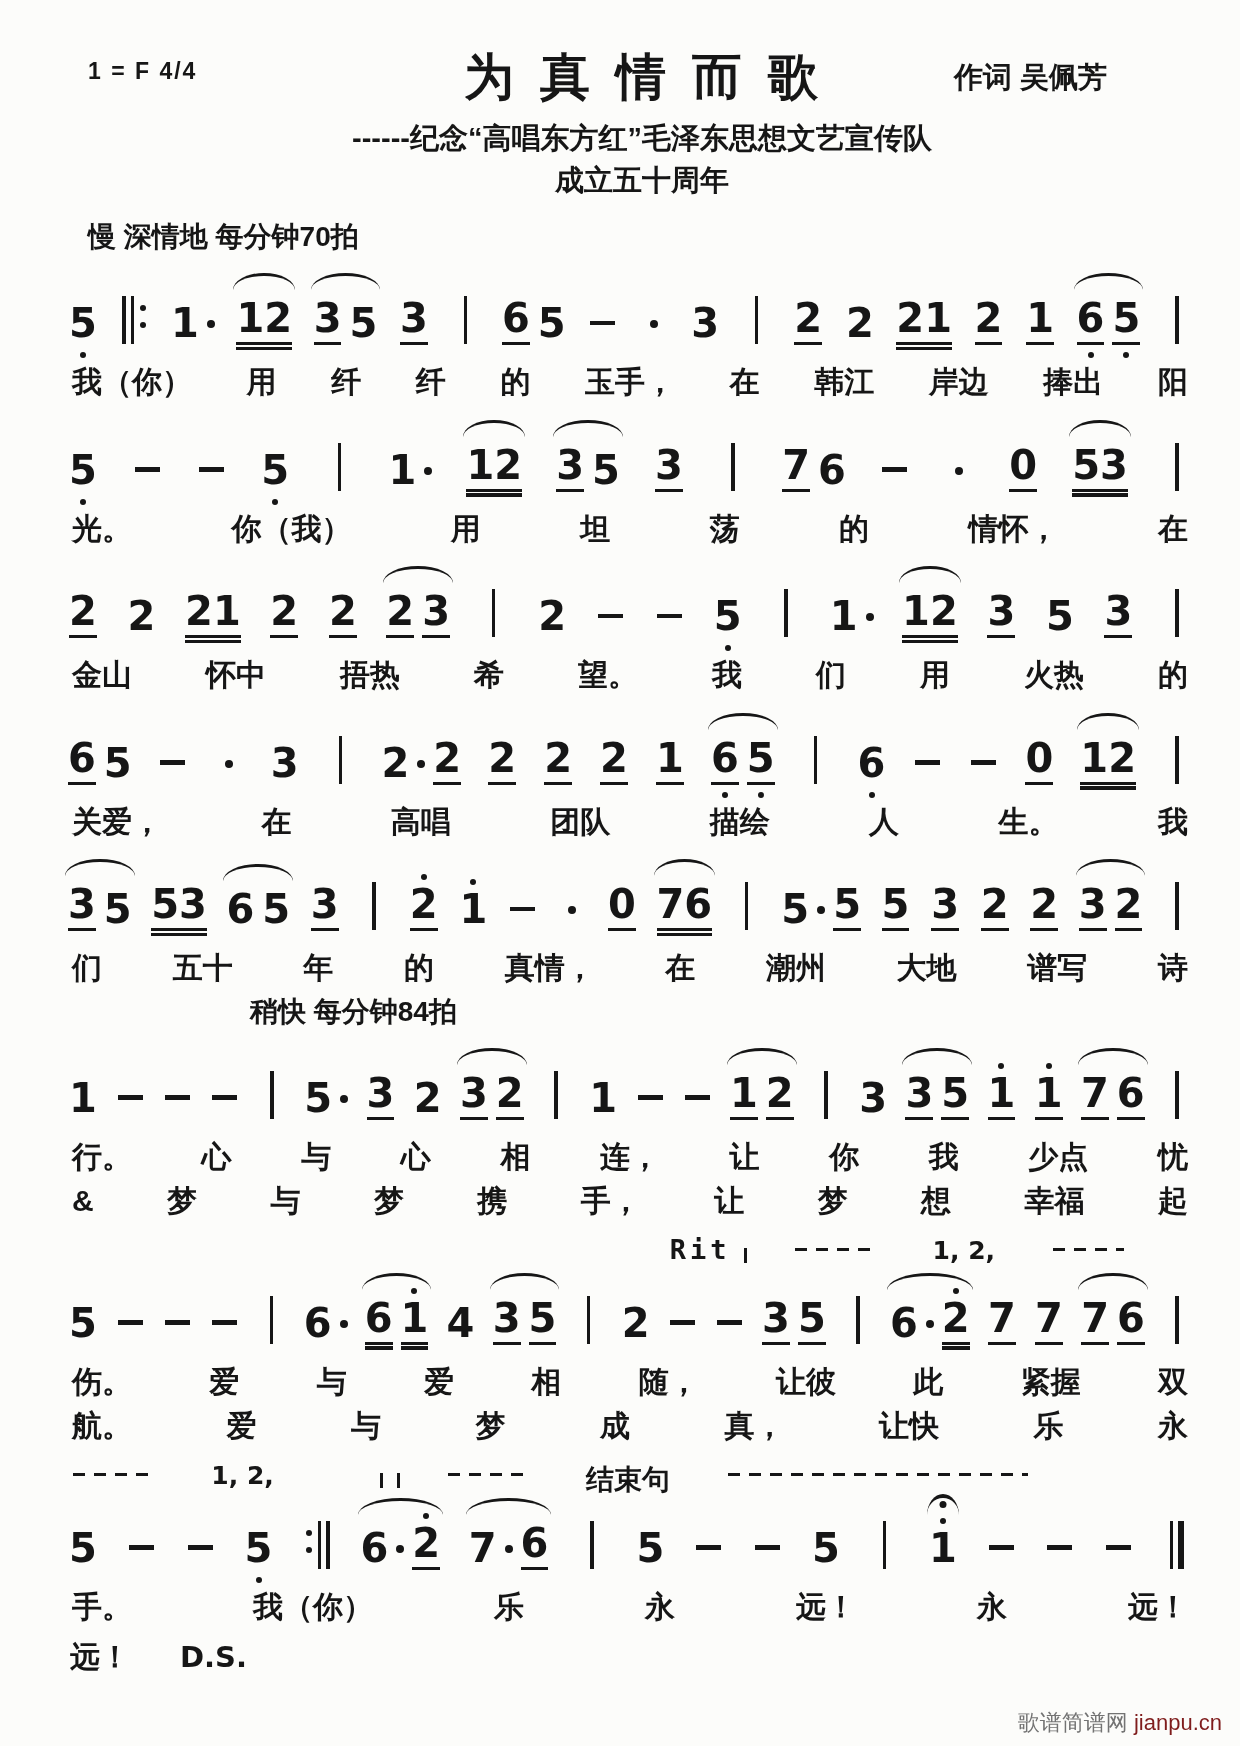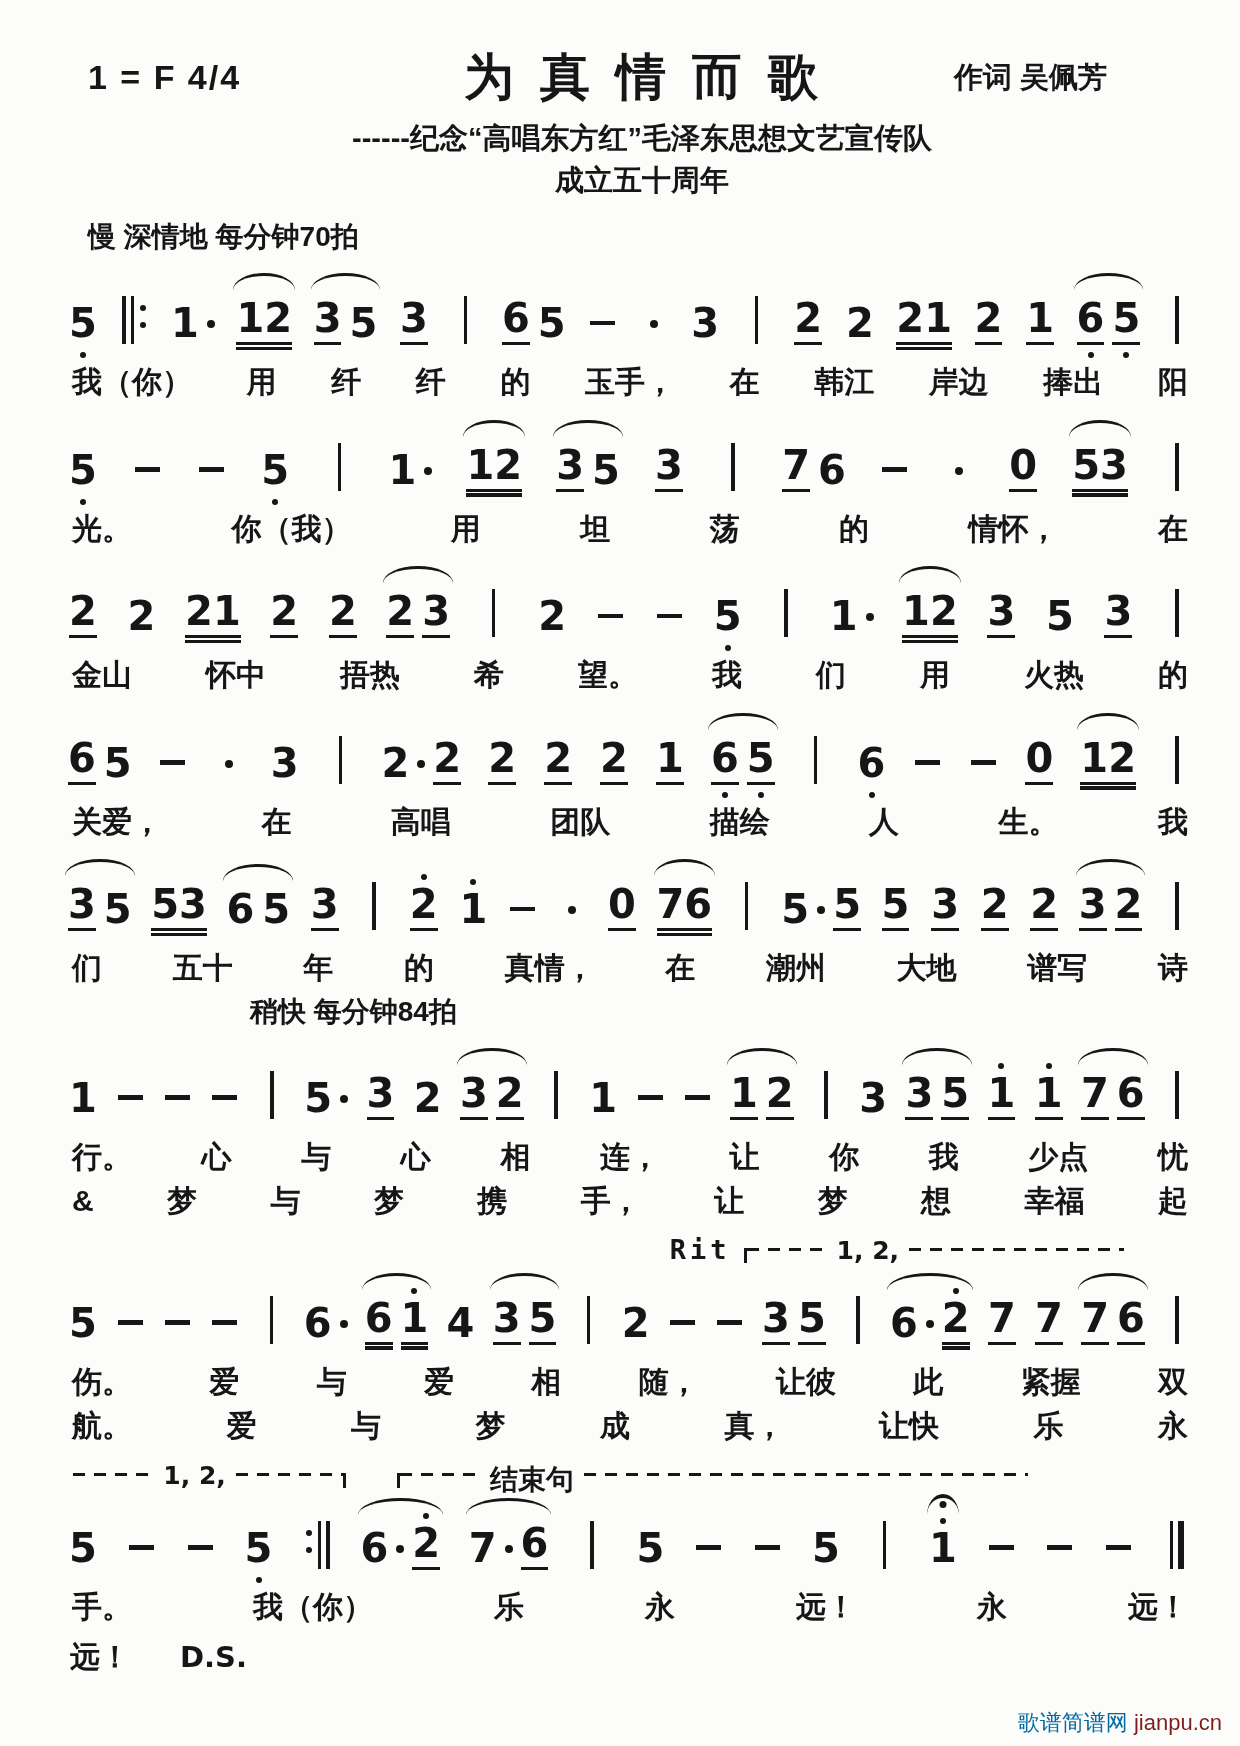--- a/index.html
+++ b/index.html
@@ -14,21 +14,21 @@
     font-family:"Liberation Sans",sans-serif;
     position:relative;overflow:hidden;
   }
   
   .header{
     display:grid;
     grid-template-columns:240px 1fr 250px;
     align-items:flex-start;
     padding:42px 36px 0 88px;
   }
-  .keysig{font-size:34px;font-weight:600;margin-top:16px;letter-spacing:2px;}
+  .keysig{font-size:23px;font-weight:600;margin-top:16px;letter-spacing:2px;}
   .title{
     margin:2px;text-align:center;
     font-size:50px;font-weight:700;
     letter-spacing:26px;text-indent:26px;
   }
   .credits{font-size:29px;font-weight:600;line-height:1.75;margin-top:10px;white-space:nowrap;}
   .dedication{text-align:center;font-size:29px;font-weight:600;line-height:1.45;margin-top:4px;padding-left:44px;}
   
   .tempo{font-size:28px;font-weight:700;}
   .tempo1{margin:17px 0 0 88px;}
@@ -84,42 +84,42 @@
     padding:4px 10px 0;
     font-size:30px;font-weight:600;line-height:1.35;
   }
   
   .ann{position:relative;height:34px;}
   .rit{
     position:absolute;left:53.5%;top:0;
     font-family:"DejaVu Sans Mono","Liberation Mono",monospace;
     font-size:27px;font-weight:700;letter-spacing:4px;
   }
-  .volta{position:absolute;top:14px;display:flex;align-items:flex-start;height:16px;}
+  .volta{position:absolute;top:14px;display:flex;align-items:flex-start;height:16px;gap:48px;}
   .v7{left:60%;right:6.5%;}
   .v8l{left:1%;width:24%;}
   .v8r{left:29.5%;right:15%;}
   .dashseg{
     height:3.5px;margin-top:0;
     background:repeating-linear-gradient(90deg,var(--ink) 0 12px,transparent 12px 21px);
   }
   .seg-a{flex:0 0 80px;}
   .seg-b{flex:1;}
   .tickL{width:0;height:15px;border-left:3.5px solid var(--ink);flex:none;}
   .tickR{width:0;height:15px;border-right:3.5px solid var(--ink);flex:none;}
   .vlabel{
     font-size:25px;font-weight:600;margin:-12px 10px 0;white-space:nowrap;
     font-family:"DejaVu Sans","Liberation Sans",sans-serif;
   }
   .vlabel.end{font-weight:700;font-size:28px;}
   
   .finalrow{display:flex;gap:50px;align-items:baseline;margin:10px 0 0 70px;font-size:30px;font-weight:600;}
   .ds{font-family:"DejaVu Sans","Liberation Sans",sans-serif;font-size:29px;font-weight:700;}
   .watermark{position:absolute;right:18px;bottom:8px;font-size:22px;}
-  .wm-gray{color:#0369a1;}
+  .wm-gray{color:#737373;}
   .wm-orange{color:#7f1d1d;}
 </style>
 </head>
 <body>
 
 <header class="header">
   <div class="keysig">1 = F 4/4</div>
   <h1 class="title">为真情而歌</h1>
   <div class="credits">
     <div>作词 吴佩芳</div>

